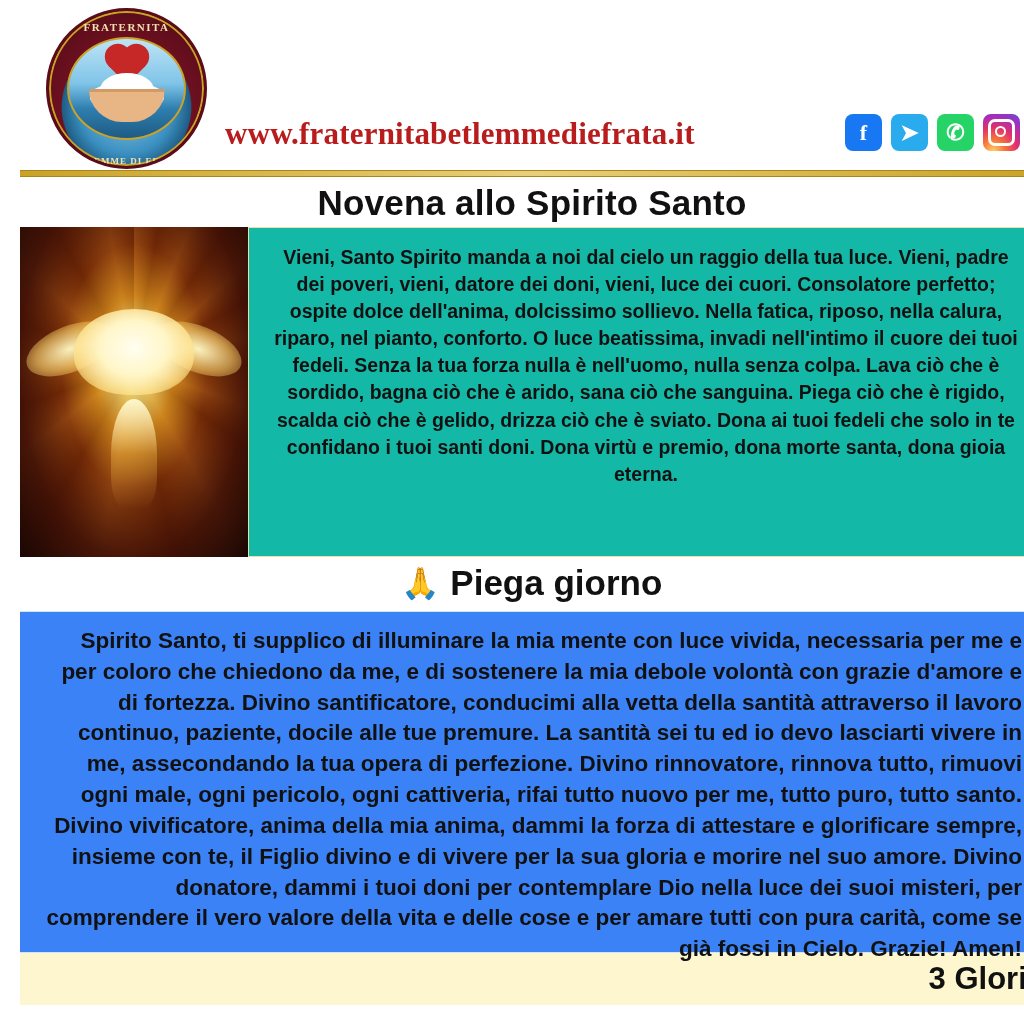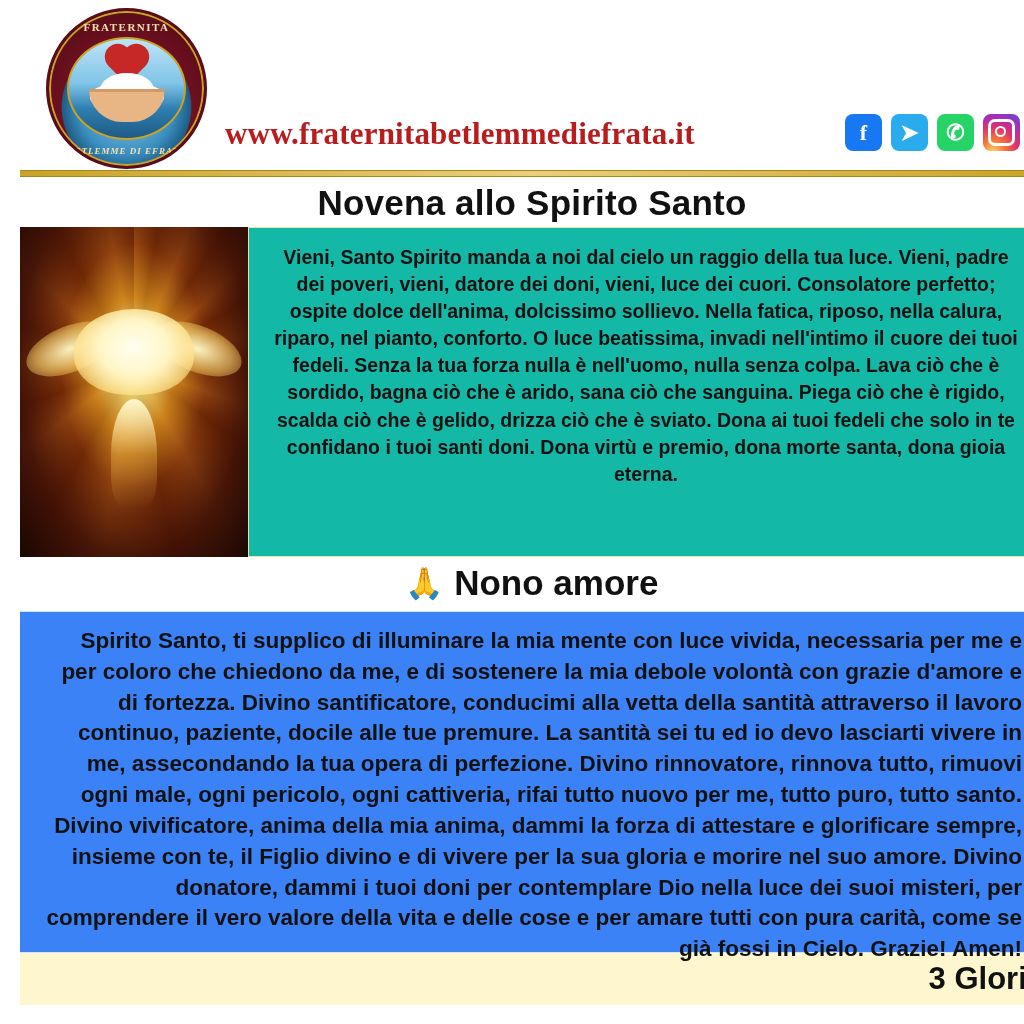--- a/index.html
+++ b/index.html
@@ -46,21 +46,21 @@
     left: 0;
     width: 100%;
     text-align: center;
     color: #f3e2b0;
     font-size: 11px;
     font-weight: bold;
     letter-spacing: 1.5px;
     font-family: "Liberation Serif", serif;
   }
   .logo .ring-text-top { top: 10px; }
-  .logo .ring-text-bottom { bottom: 10px; font-size: 9px; letter-spacing: 1px; font-style: italic;}
+  .logo .ring-text-bottom { bottom: 0; font-size: 9px; letter-spacing: 1px;}
   .logo .inner {
     position: absolute;
     left: 18px;
     top: 26px;
     right: 18px;
     bottom: 26px;
     border-radius: 50%;
     background: linear-gradient(#bfe4f5 0%, #7fc4e8 45%, #2f7fb0 70%, #1d5b84 100%);
     border: 2px solid #c9a227;
     overflow: hidden;
@@ -346,21 +346,21 @@
       <div class="tail"></div>
       <div class="bird"></div>
     </div>
     <div class="invocation-text">
       <p>Vieni, Santo Spirito manda a noi dal cielo un raggio della tua luce. Vieni, padre dei poveri, vieni, datore dei doni, vieni, luce dei cuori. Consolatore perfetto; ospite dolce dell'anima, dolcissimo sollievo. Nella fatica, riposo, nella calura, riparo, nel pianto, conforto. O luce beatissima, invadi nell'intimo il cuore dei tuoi fedeli. Senza la tua forza nulla è nell'uomo, nulla senza colpa. Lava ciò che è sordido, bagna ciò che è arido, sana ciò che sanguina. Piega ciò che è rigido, scalda ciò che è gelido, drizza ciò che è sviato. Dona ai tuoi fedeli che solo in te confidano i tuoi santi doni. Dona virtù e premio, dona morte santa, dona gioia eterna.</p>
     </div>
   </div>
 
   <div class="day-heading">
     <span class="pray-emoji">🙏</span>
-    <span class="txt">Nono amore</span>
+    <span class="txt">Piega giorno</span>
   </div>
 
   <div class="prayer">
     <p>Spirito Santo, ti supplico di illuminare la mia mente con luce vivida, necessaria per me e per coloro che chiedono da me, e di sostenere la mia debole volontà con grazie d'amore e di fortezza. Divino santificatore, conducimi alla vetta della santità attraverso il lavoro continuo, paziente, docile alle tue premure. La santità sei tu ed io devo lasciarti vivere in me, assecondando la tua opera di perfezione. Divino rinnovatore, rinnova tutto, rimuovi ogni male, ogni pericolo, ogni cattiveria, rifai tutto nuovo per me, tutto puro, tutto santo. Divino vivificatore, anima della mia anima, dammi la forza di attestare e glorificare sempre, insieme con te, il Figlio divino e di vivere per la sua gloria e morire nel suo amore. Divino donatore, dammi i tuoi doni per contemplare Dio nella luce dei suoi misteri, per comprendere il vero valore della vita e delle cose e per amare tutti con pura carità, come se già fossi in Cielo. Grazie! Amen!</p>
   </div>
 
   <div class="footer">3 Gloria</div>
 
 </div>
 

